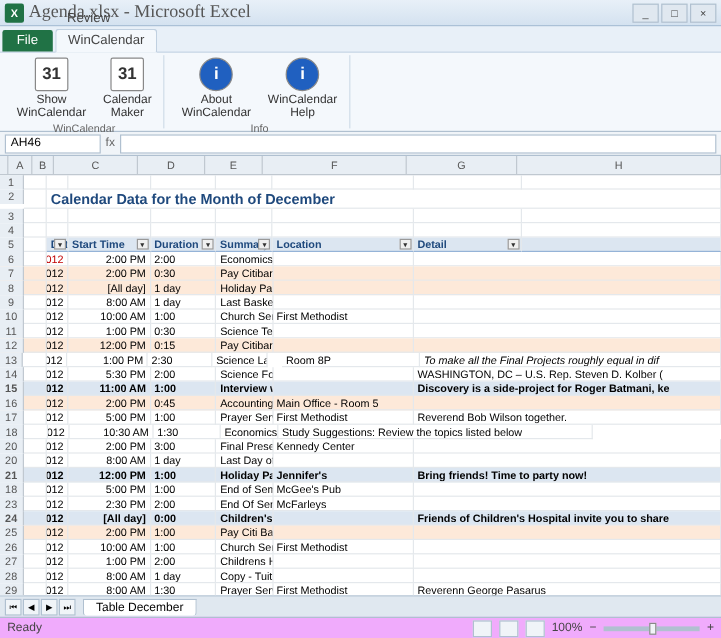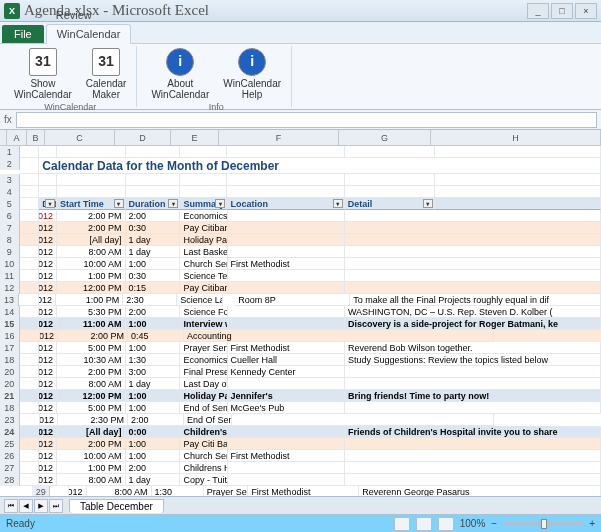--- a/index.html
+++ b/index.html
@@ -31,21 +31,21 @@
 .grid-body { display: flex; flex-direction: column; }
 .grid-row { display: flex; height: 12px; }
 .grid-cell { border-right: 1px solid #e4e8ec; border-bottom: 1px solid #e4e8ec; font-size: 9px; padding: 0 3px; overflow: hidden; white-space: nowrap; display: flex; align-items: center; }
 .data-title { color: #1f497d; font-weight: bold; font-size: 12px; }
 .hdr-cell { color: #1f497d; font-weight: bold; background: #dce6f1; border-bottom: 1px solid #95b3d7; position: relative; }
 .filter-btn { position: absolute; right: 1px; top: 1px; width: 10px; height: 9px; background: #f0f0f0; border: 1px solid #999; display: flex; align-items: center; justify-content: center; font-size: 6px; color: #333; }
 .sheet-tabs { height: 18px; background: #e0e8f0; display: flex; align-items: center; padding: 0 4px; border-top: 1px solid #b0c0d0; }
 .sheet-nav { display: flex; gap: 1px; margin-right: 6px; }
 .sheet-nav-btn { width: 14px; height: 14px; background: #f0f4f8; border: 1px solid #b0c0d0; display: flex; align-items: center; justify-content: center; font-size: 7px; }
 .sheet-tab { background: #fff; border: 1px solid #b0c0d0; border-bottom: none; padding: 1px 10px; font-size: 10px; border-radius: 0 0 3px 3px; }
-.status-bar { height: 18px; background: #7dd3fc; display: flex; align-items: center; padding: 0 6px; font-size: 10px; color: #444; border-top: 1px solid #b0c0d0; }
+.status-bar { height: 18px; background: #f0abfc; display: flex; align-items: center; padding: 0 6px; font-size: 10px; color: #444; border-top: 1px solid #b0c0d0; }
 .status-right { margin-left: auto; display: flex; align-items: center; gap: 6px; }
 .zoom-slider { width: 80px; height: 4px; background: #b0c0d0; position: relative; }
 .zoom-thumb { position: absolute; left: 38px; top: -3px; width: 6px; height: 10px; background: #f0f4f8; border: 1px solid #888; }
 .view-btn { width: 16px; height: 14px; background: #f0f4f8; border: 1px solid #b0c0d0; }
 .red-date { color: #c00000; }
 .orange-row { background: #fde9d9; }
 .blue-row { background: #dce6f1; }
 .bold { font-weight: bold; }
 </style>
 </head>
@@ -96,20 +96,21 @@
         <div class="rbtn-icon info">i</div>
         <span>WinCalendar</span>
         <span>Help</span>
       </div>
     </div>
     <div class="ribbon-group-label">Info</div>
   </div>
 </div>
 
 <div class="formula-bar">
+  <div class="name-box">AH46</div>
   <span class="fx">fx</span>
   <div class="formula-input"></div>
 </div>
 
 <div class="grid-area">
   <div class="col-headers">
     <div class="row-header"></div>
     <div id="col-headers-container" style="display:flex">
         <div class="col-header" style="width: 20px;">A</div>
         <div class="col-header" style="width: 18px;">B</div>
@@ -242,21 +243,21 @@
         <div class="grid-cell " style="width: 262px;"></div>
       </div>
       <div class="grid-row ">
         <div class="row-header" style="height: 12px;">13</div>
         <div class="grid-cell " style="width: 20px;"></div>
         <div class="grid-cell " style="width: 18px; justify-content: flex-end;">Dec 12, 2012</div>
         <div class="grid-cell " style="width: 70px; justify-content: flex-end;">1:00 PM</div>
         <div class="grid-cell " style="width: 56px;">2:30</div>
         <div class="grid-cell " style="width: 48px;">Science Lab 205</div>
         <div class="grid-cell " style="width: 120px; margin-left: 12px;">Room 8P</div>
-        <div class="grid-cell " style="width: 262px;">To make all the Final Projects roughly equal in dif</div>
+        <div class="grid-cell " style="width: 262px; font-style: italic;">To make all the Final Projects roughly equal in dif</div>
       </div>
       <div class="grid-row ">
         <div class="row-header" style="height: 12px;">14</div>
         <div class="grid-cell " style="width: 20px;"></div>
         <div class="grid-cell " style="width: 18px; justify-content: flex-end;">Dec 12, 2012</div>
         <div class="grid-cell " style="width: 70px; justify-content: flex-end;">5:30 PM</div>
         <div class="grid-cell " style="width: 56px;">2:00</div>
         <div class="grid-cell " style="width: 48px;">Science Foundation Dinner</div>
         <div class="grid-cell " style="width: 120px;"></div>
         <div class="grid-cell " style="width: 262px;">WASHINGTON, DC – U.S. Rep. Steven D. Kolber (</div>
@@ -271,40 +272,40 @@
         <div class="grid-cell " style="width: 120px;"></div>
         <div class="grid-cell " style="width: 262px;">Discovery is a side-project for Roger Batmani, ke</div>
       </div>
       <div class="grid-row orange-row">
         <div class="row-header" style="height: 12px; text-align: center;">16</div>
         <div class="grid-cell " style="width: 20px;"></div>
         <div class="grid-cell " style="width: 18px; justify-content: flex-end;">Dec 13, 2012</div>
         <div class="grid-cell " style="width: 70px; justify-content: flex-end;">2:00 PM</div>
         <div class="grid-cell " style="width: 56px;">0:45</div>
         <div class="grid-cell " style="width: 48px;">Accounting Report Due</div>
+        <div class="grid-cell " style="width: 120px;">Main Office - Room 5</div>
         <div class="grid-cell " style="width: 262px;"></div>
       </div>
       <div class="grid-row ">
         <div class="row-header" style="height: 12px;">17</div>
         <div class="grid-cell " style="width: 20px;"></div>
         <div class="grid-cell " style="width: 18px; justify-content: flex-end;">Dec 13, 2012</div>
         <div class="grid-cell " style="width: 70px; justify-content: flex-end;">5:00 PM</div>
         <div class="grid-cell " style="width: 56px;">1:00</div>
         <div class="grid-cell " style="width: 48px;">Prayer Service</div>
         <div class="grid-cell " style="width: 120px;">First Methodist</div>
         <div class="grid-cell " style="width: 262px;">Reverend Bob Wilson together.</div>
       </div>
       <div class="grid-row ">
         <div class="row-header" style="height: 12px;">18</div>
         <div class="grid-cell " style="width: 20px;"></div>
         <div class="grid-cell " style="width: 18px; justify-content: flex-end;">Dec 14, 2012</div>
         <div class="grid-cell " style="width: 70px; justify-content: flex-end;">10:30 AM</div>
         <div class="grid-cell " style="width: 56px;">1:30</div>
         <div class="grid-cell " style="width: 48px;">Economics 101 Final</div>
-        <div class="grid-cell " style="width: 120px;">Cueller Hall</div>
         <div class="grid-cell " style="width: 262px;">Study Suggestions: Review the topics listed below</div>
       </div>
       <div class="grid-row ">
         <div class="row-header" style="height: 12px;">20</div>
         <div class="grid-cell " style="width: 20px;"></div>
         <div class="grid-cell " style="width: 18px; justify-content: flex-end;">Dec 14, 2012</div>
         <div class="grid-cell " style="width: 70px; justify-content: flex-end;">2:00 PM</div>
         <div class="grid-cell " style="width: 56px;">3:00</div>
         <div class="grid-cell " style="width: 48px;">Final Presentation</div>
         <div class="grid-cell " style="width: 120px;">Kennedy Center</div>
@@ -340,20 +341,21 @@
         <div class="grid-cell " style="width: 120px;">McGee's Pub</div>
         <div class="grid-cell " style="width: 262px;"></div>
       </div>
       <div class="grid-row ">
         <div class="row-header" style="height: 12px;">23</div>
         <div class="grid-cell " style="width: 20px;"></div>
         <div class="grid-cell " style="width: 18px; justify-content: flex-end;">Dec 15, 2012</div>
         <div class="grid-cell " style="width: 70px; justify-content: flex-end;">2:30 PM</div>
         <div class="grid-cell " style="width: 56px;">2:00</div>
         <div class="grid-cell " style="width: 48px;">End Of Semester get together</div>
+        <div class="grid-cell " style="width: 120px;">McFarleys</div>
         <div class="grid-cell " style="width: 262px;"></div>
       </div>
       <div class="grid-row blue-row bold">
         <div class="row-header" style="height: 12px;">24</div>
         <div class="grid-cell " style="width: 20px;"></div>
         <div class="grid-cell " style="width: 18px; justify-content: flex-end;">Dec 15, 2012</div>
         <div class="grid-cell " style="width: 70px; justify-content: flex-end;">[All day]</div>
         <div class="grid-cell " style="width: 56px;">0:00</div>
         <div class="grid-cell " style="width: 48px;">Children's Hospital Holiday Dinner</div>
         <div class="grid-cell " style="width: 120px;"></div>
@@ -393,21 +395,21 @@
         <div class="row-header" style="height: 12px;">28</div>
         <div class="grid-cell " style="width: 20px;"></div>
         <div class="grid-cell " style="width: 18px; justify-content: flex-end;">Dec 19, 2012</div>
         <div class="grid-cell " style="width: 70px; justify-content: flex-end;">8:00 AM</div>
         <div class="grid-cell " style="width: 56px;">1 day</div>
         <div class="grid-cell " style="width: 48px;">Copy - Tuition Due for Next Semeste</div>
         <div class="grid-cell " style="width: 120px;"></div>
         <div class="grid-cell " style="width: 262px;"></div>
       </div>
       <div class="grid-row ">
-        <div class="row-header" style="height: 12px; margin-left: 32px;">29</div>
+        <div class="row-header" style="height: 12px;">29</div>
         <div class="grid-cell " style="width: 20px;"></div>
         <div class="grid-cell " style="width: 18px; justify-content: flex-end;">Dec 20, 2012</div>
         <div class="grid-cell " style="width: 70px; justify-content: flex-end;">8:00 AM</div>
         <div class="grid-cell " style="width: 56px;">1:30</div>
         <div class="grid-cell " style="width: 48px;">Prayer Service</div>
         <div class="grid-cell " style="width: 120px;">First Methodist</div>
         <div class="grid-cell " style="width: 262px;">Reverenn George Pasarus</div>
       </div>
     </div>
 </div>

